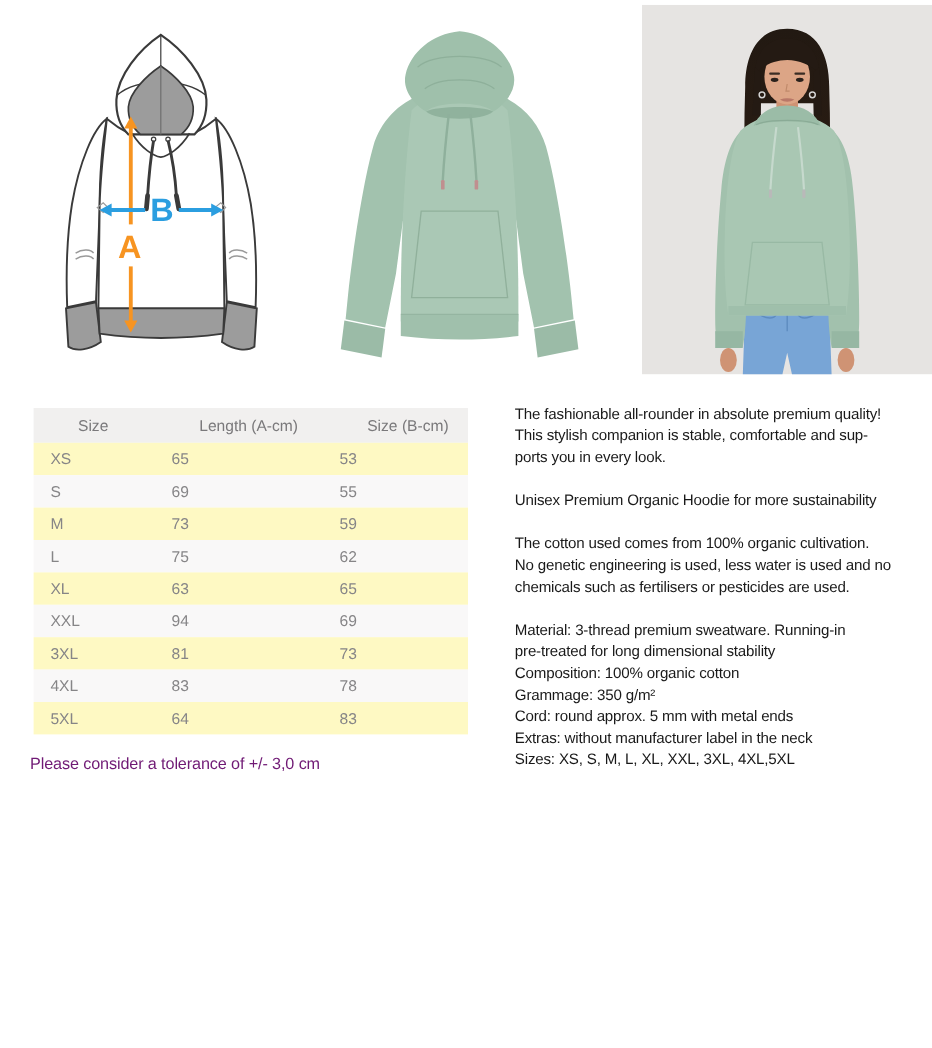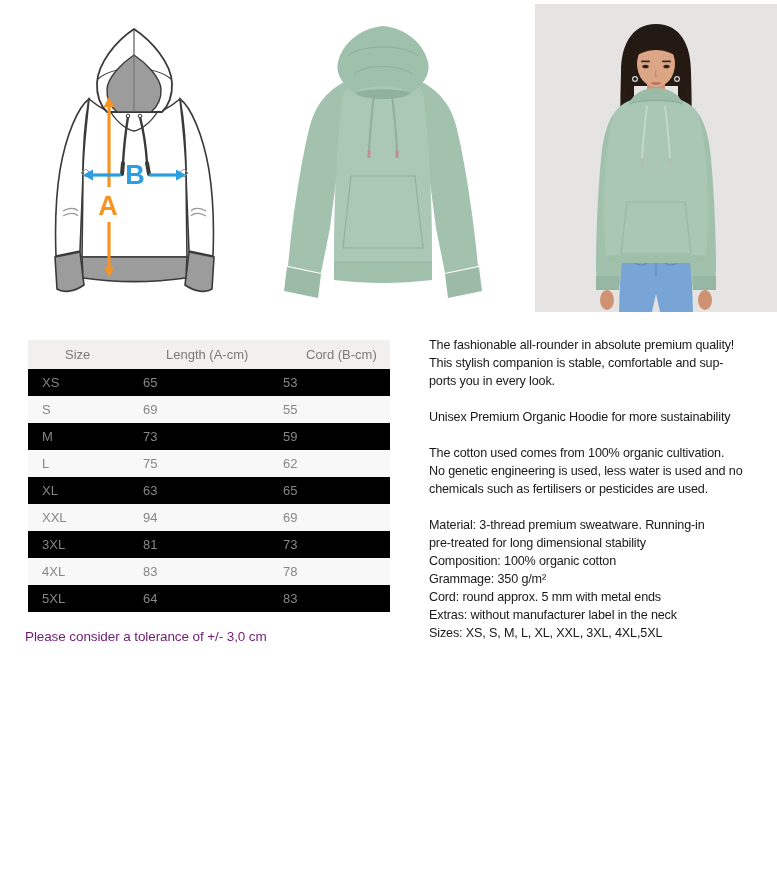--- a/index.html
+++ b/index.html
@@ -32,21 +32,21 @@
     align-items: center;
     height: 27px;
     padding-left: 14px;
   }
   .st-header {
     height: 29px;
     background: #f1f0ef;
     color: #7a797b;
     padding-left: 37px;
   }
-  .st-row.odd  { background: #000000; }
+  .st-row.odd  { background: #fef9c3; }
   .st-row.even { background: #f9f8f8; }
 
   
   .tolerance {
     position: absolute;
     left: 25px; top: 629px;
     font-size: 13.5px;
     color: #701a75;
     letter-spacing: -0.1px;
   }
@@ -199,21 +199,21 @@
     <rect x="105.8" y="154" width="2.6" height="7" rx="1" fill="#b9b9b9"></rect>
     <rect x="133.6" y="154" width="2.6" height="7" rx="1" fill="#b9b9b9"></rect>
 
     <path d="M92,198 L150,198 L156,250 L86,250 Z" fill="none" stroke="#93b49f" stroke-width="1.1" opacity="0.75"></path>
   </svg>
 
   <div class="size-table">
     <div class="st-row st-header">
       <span>Size</span>
       <span>Length (A-cm)</span>
-      <span>Cord (B-cm)</span>
+      <span>Size (B-cm)</span>
     </div>
     <div class="st-row odd">
       <span>XS</span>
       <span>65</span>
       <span>53</span>
     </div>
     <div class="st-row even">
       <span>S</span>
       <span>69</span>
       <span>55</span>

